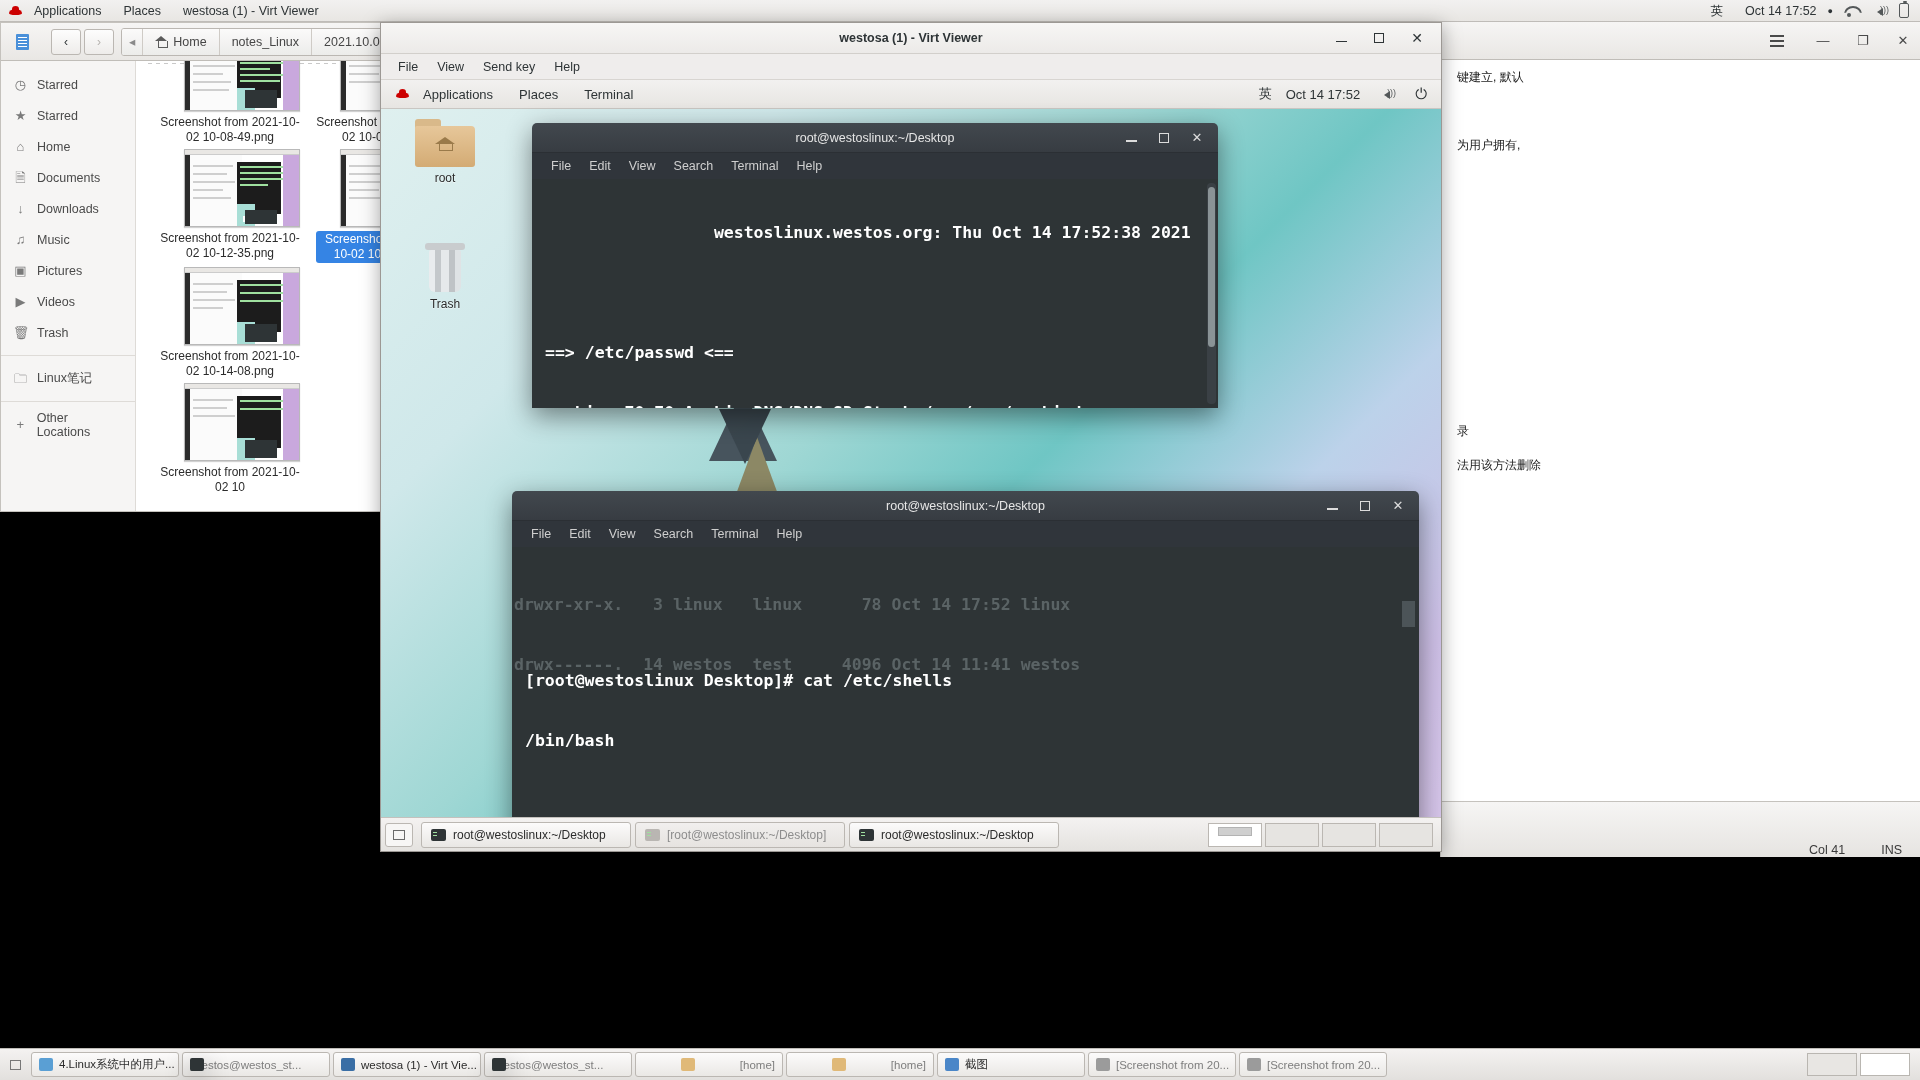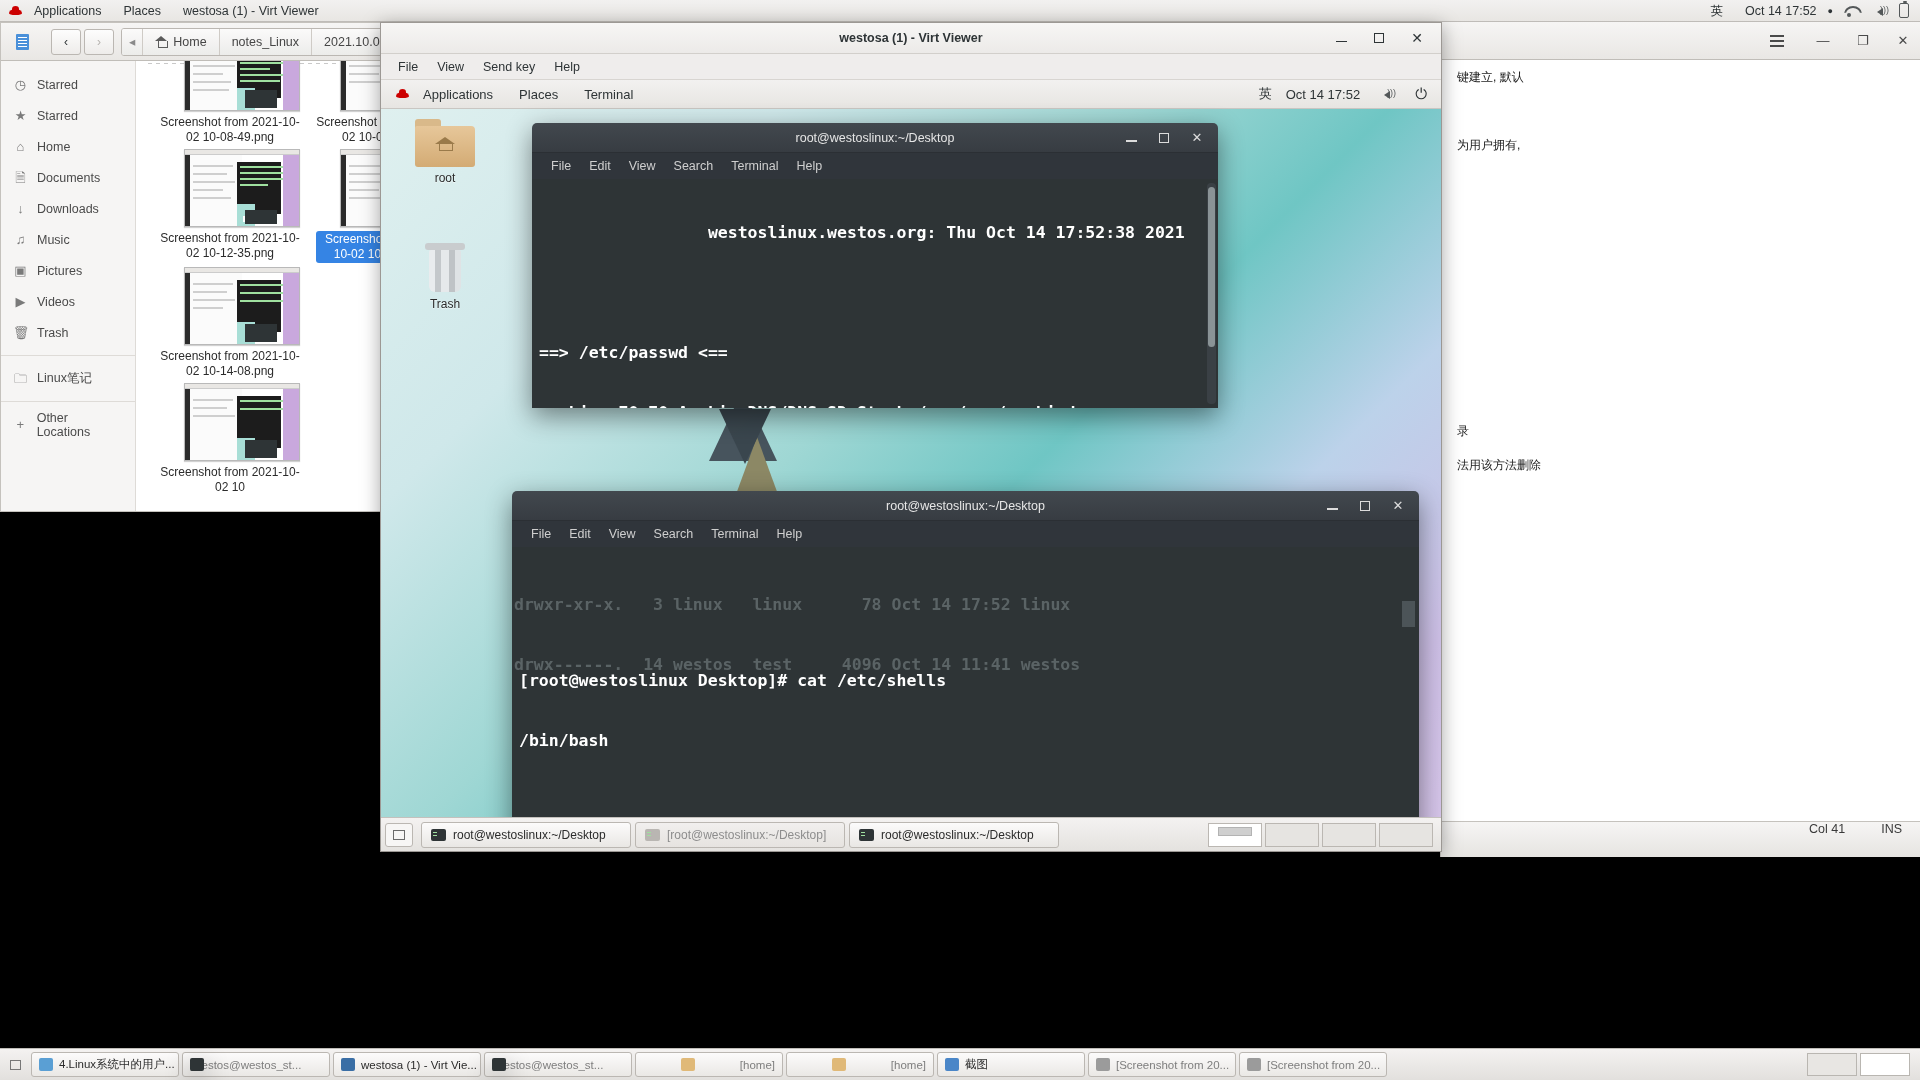--- a/index.html
+++ b/index.html
@@ -93,23 +93,23 @@
   
   #note-win{ position:absolute; left:1440px; top:22px; width:480px; height:835px; background:#fff;
     border-left:1px solid #c7c4bf; overflow:hidden; }
   #note-head{ height:38px; background:linear-gradient(to bottom,#f6f5f4,#e9e7e4);
     border-bottom:1px solid #c0bdb8; display:flex; align-items:center; justify-content:flex-end; padding-right:6px; gap:18px;}
   .wbtn{ width:22px; height:22px; display:flex; align-items:center; justify-content:center; font-size:13px; color:#4a4a4a;}
   .hamburger{ width:14px; height:2px; background:#4a4a4a; position:relative; margin-right:10px;}
   .hamburger::before,.hamburger::after{content:"";position:absolute;left:0;width:14px;height:2px;background:#4a4a4a;}
   .hamburger::before{top:-5px;} .hamburger::after{top:5px;}
   #note-body{ padding:0 16px; font-size:12px; line-height:34px; color:#222; }
-  #note-status{ position:absolute; left:0; right:0; bottom:0; height:36px;
+  #note-status{ position:absolute; left:0; right:0; bottom:0; height:56px;
     background:linear-gradient(to bottom,#f6f5f4,#e6e4e1); border-top:1px solid #c5c2bd;
-    display:flex; align-items:flex-start; font-size:12.5px; color:#3a3a3a; }
+    display:flex; align-items:flex-end; font-size:12.5px; color:#3a3a3a; }
   .stat-cell{ padding:0 18px; }
 
   
   #virt{ position:absolute; left:380px; top:22px; width:1062px; height:830px;
     background:#efedec; border:1px solid #9c9894; box-shadow:0 4px 18px rgba(0,0,0,.35);
     display:flex; flex-direction:column; }
   #virt-title{ height:31px; background:linear-gradient(to bottom,#f7f6f5,#eceae8);
     border-bottom:1px solid #d2cfcb; display:flex; align-items:center; position:relative; }
   #virt-title .vt-text{ position:absolute; left:0; right:0; text-align:center; font-size:12.5px;
     font-weight:700; color:#2e3436; }
@@ -166,21 +166,21 @@
   .term-title .tt-btns{ margin-left:auto; display:flex; align-items:center; gap:19px; padding-right:14px; z-index:2;}
   .tb{ width:14px; height:14px; display:flex; align-items:center; justify-content:center; color:#dcdcdc; font-size:13px;}
   .tb .mn{ width:11px; height:1.6px; background:#dcdcdc; margin-top:7px;}
   .tb .mx{ width:10px; height:10px; border:1.6px solid #dcdcdc;}
   .term-menu{ height:26px; background:#30353b; display:flex; align-items:center;
     padding-left:12px; gap:4px; font-size:12.5px; color:#cfcfcf;}
   .tm{ padding:1px 7px; }
   .term-body{ flex:1; background:#2e3436; color:#ffffff; position:relative; overflow:hidden;
     font-family:"DejaVu Sans Mono","Liberation Mono",monospace; font-size:16.5px; line-height:20px;
     font-weight:bold; padding:4px 0 0 1px; white-space:pre; }
-  .term-body .line{ padding-left:6px; }
+  .term-body .line{ padding-left:12px; }
   .ghost{ color:#7f8a8c; opacity:.55; }
   .scrollbar{ position:absolute; right:2px; top:4px; width:9px; bottom:4px; background:#3a4045; border-radius:4px;}
   .scrollbar i{ position:absolute; left:1px; width:7px; background:#8a9396; border-radius:4px;}
 
   
   #inner-taskbar{ position:absolute; left:0; right:0; bottom:0; height:34px;
     background:linear-gradient(to bottom,#f4f2f1,#e4e2df); border-top:1px solid #c4c1bd;
     display:flex; align-items:center; padding:0 4px; gap:4px; }
   .tk{ height:26px; min-width:210px; max-width:260px; display:flex; align-items:center; gap:7px; padding:0 9px;
     border:1px solid #bbb7b2; border-radius:3px; font-size:12px; color:#2b2b2b;

